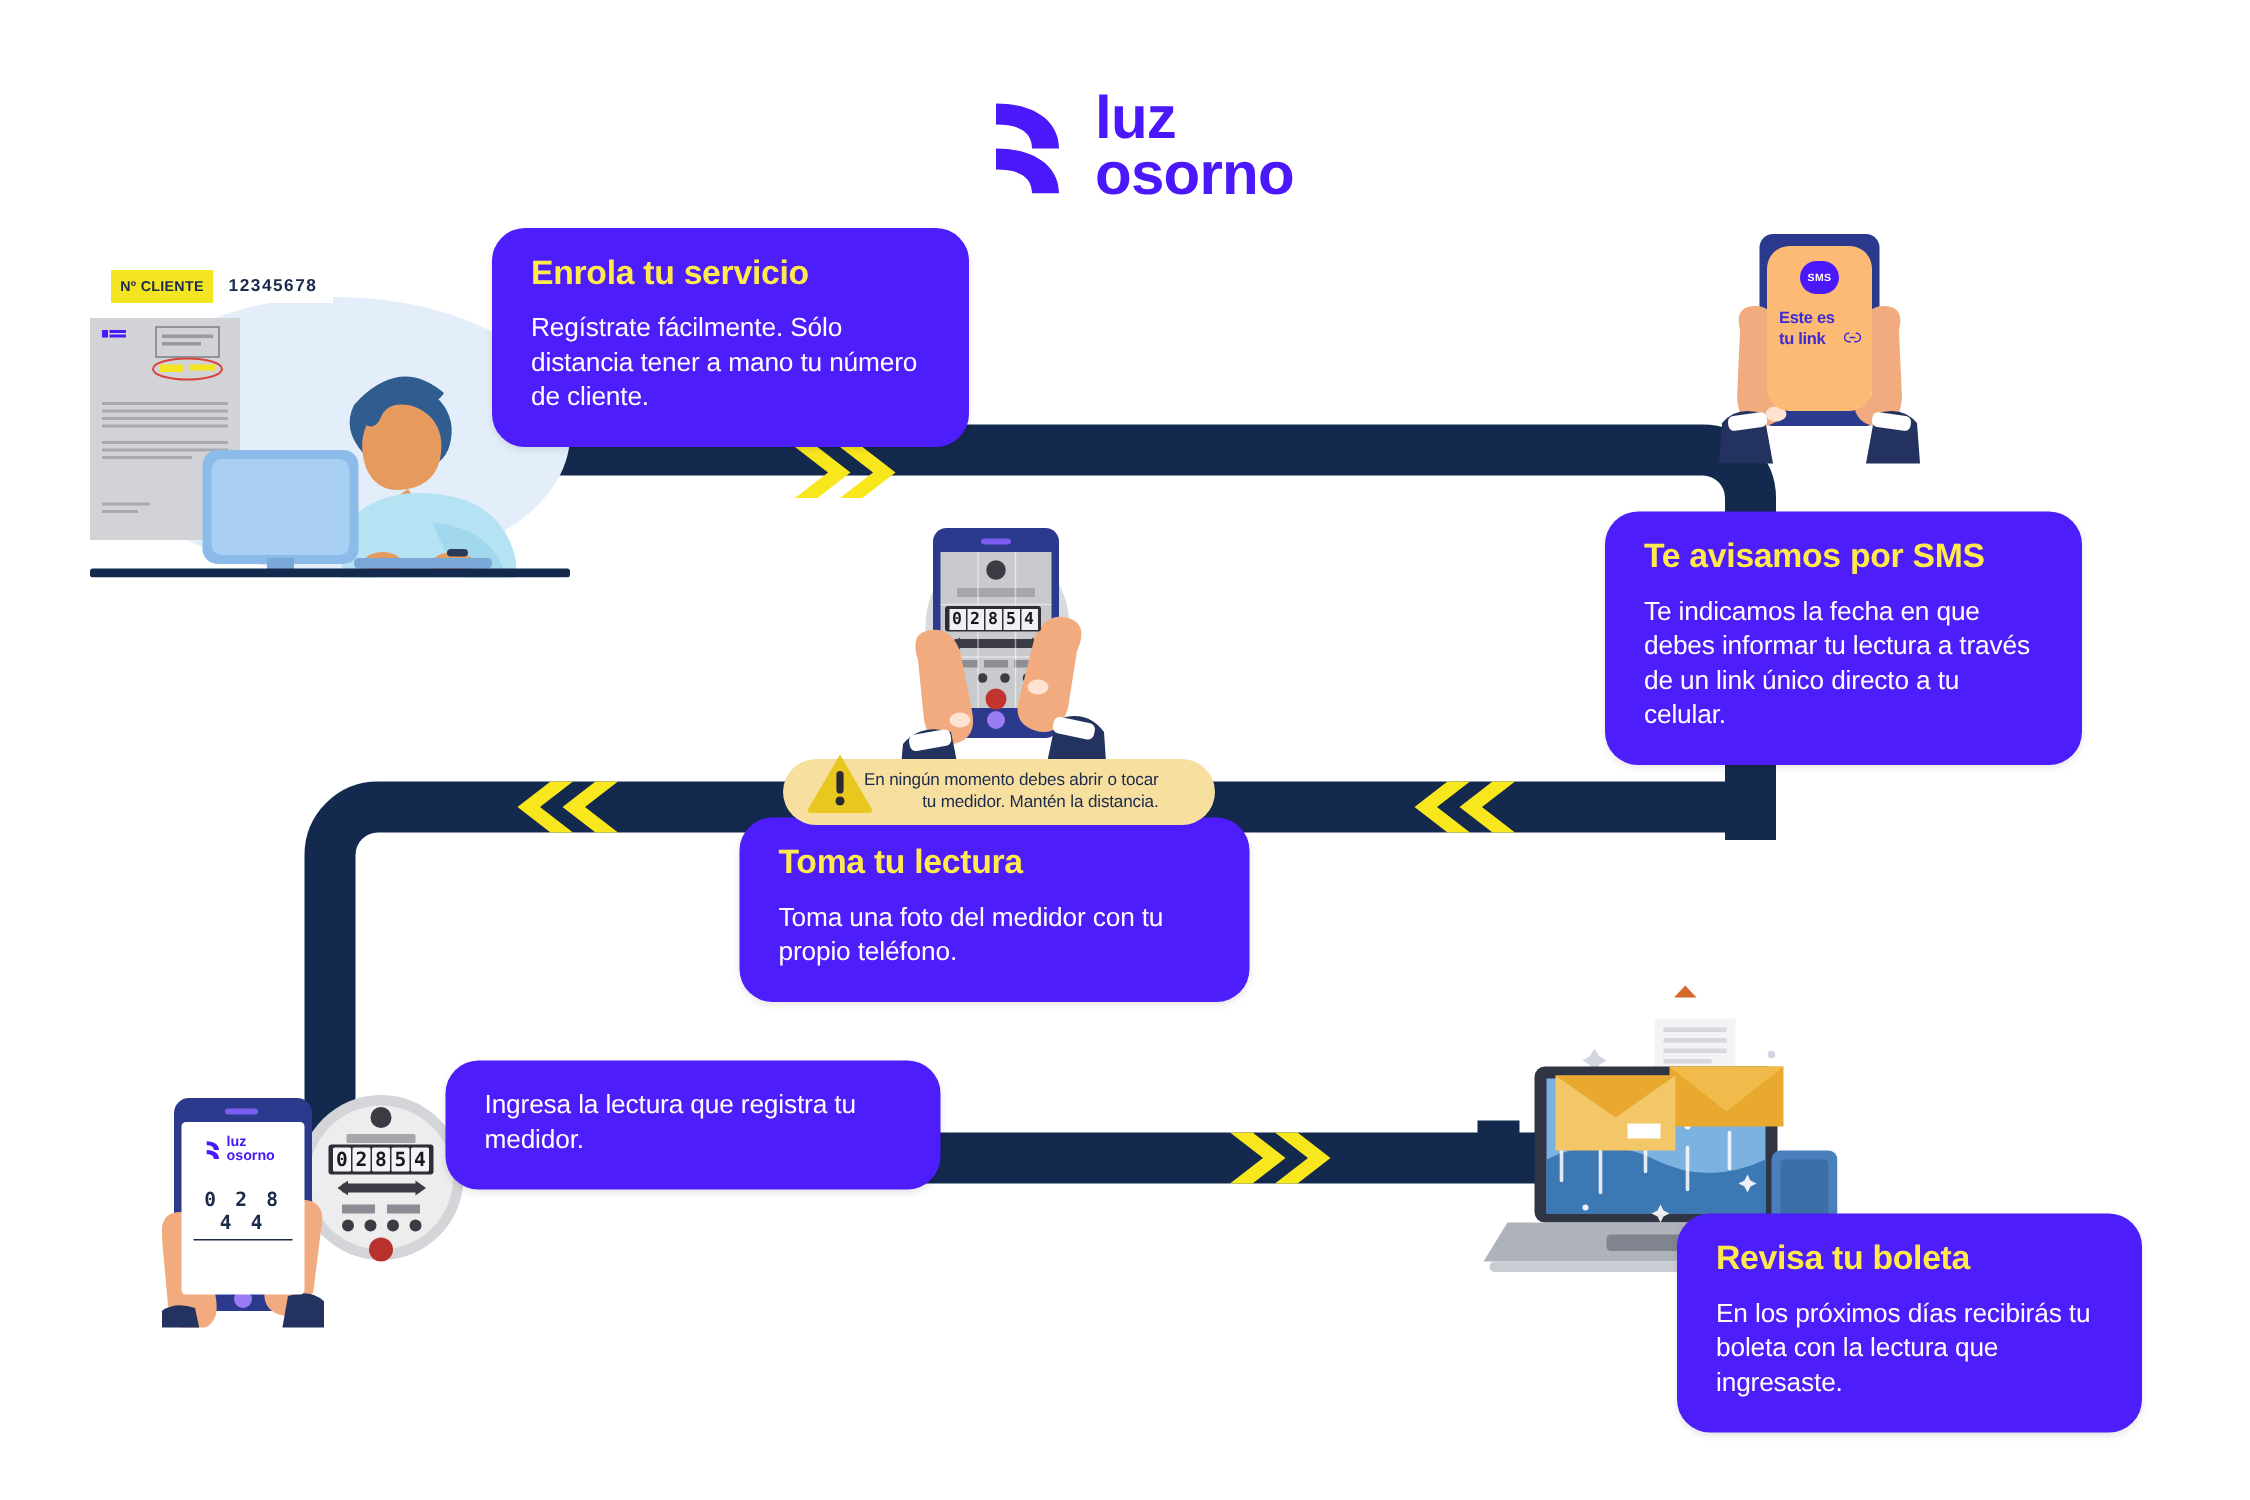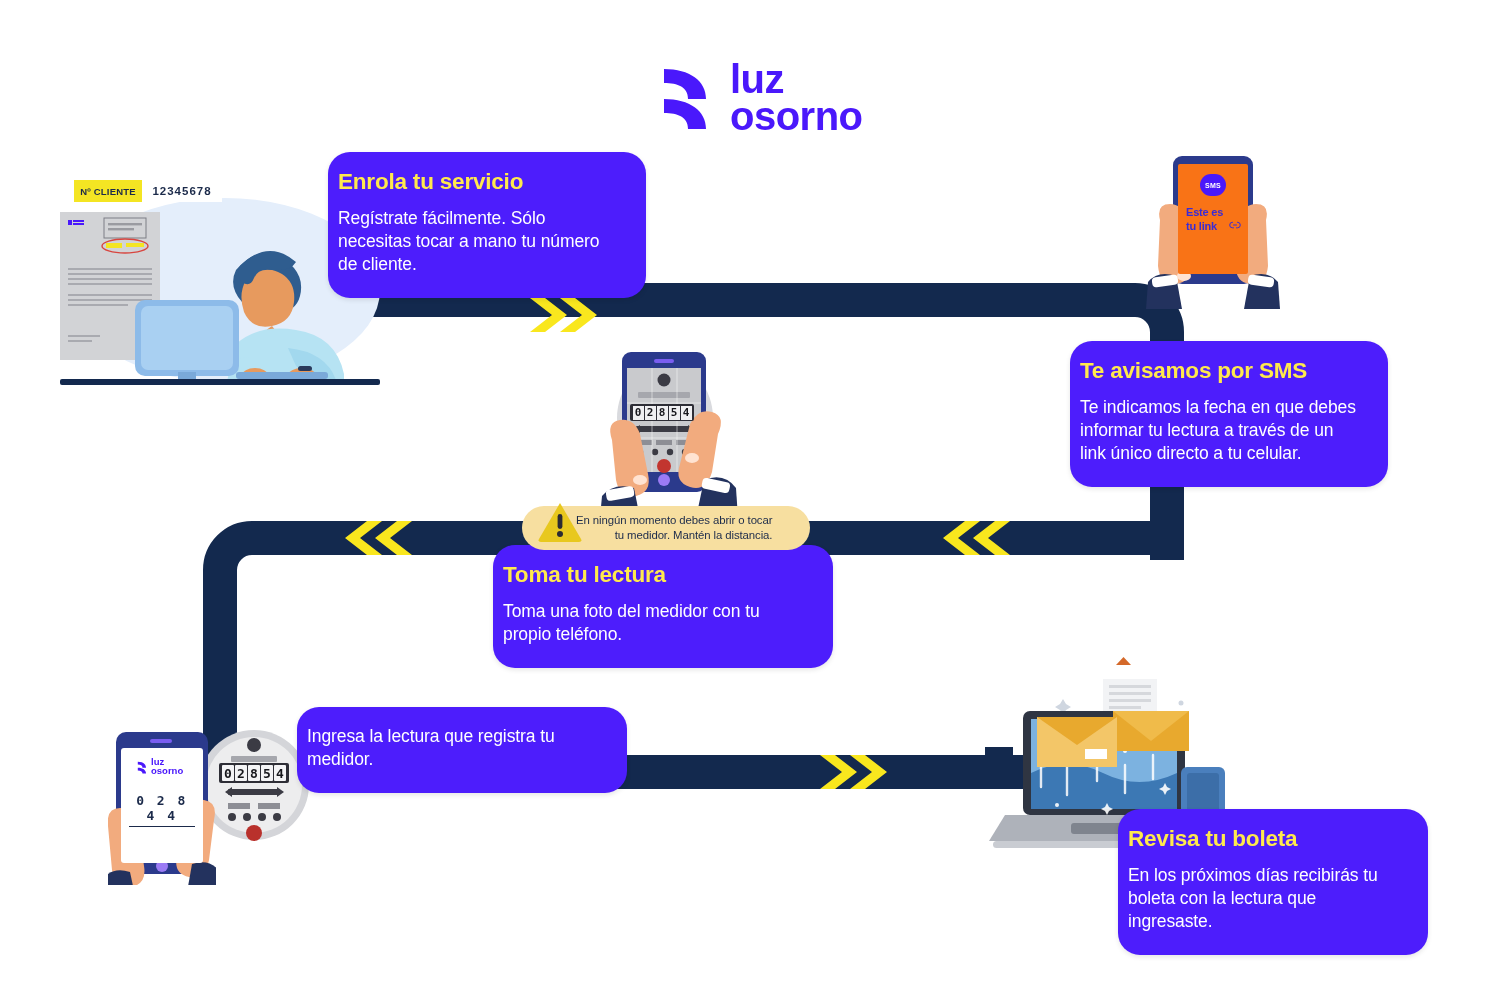--- a/index.html
+++ b/index.html
@@ -18,21 +18,21 @@
   #brand-logo{left:660px;top:58px;width:240px;height:80px;display:flex;align-items:center;gap:14px;}
   #brand-logo .mark{width:56px;height:62px;position:relative;flex:0 0 auto;}
   #brand-logo .wordmark{display:flex;flex-direction:column;line-height:0.92;}
   #brand-logo .wordmark span{
     color:#4a18fb;font-weight:700;font-size:40px;letter-spacing:-0.5px;
   }
 
   
   .callout{
     position:absolute;background:#4d1dfc;border-radius:22px;
-    padding:18px 26px 22px 10px;box-sizing:border-box;
+    padding:18px 26px 22px 26px;box-sizing:border-box;
     box-shadow:0 2px 5px rgba(0,0,0,0.10);
   }
   .callout .c-title{
     color:#ffe94d;font-weight:700;font-size:22.5px;letter-spacing:-0.2px;
     margin:0 0 12px 0;line-height:1.1;
   }
   .callout .c-body{
     color:#ffffff;font-size:17.5px;line-height:1.32;margin:0;letter-spacing:-0.1px;
   }
 
@@ -89,21 +89,21 @@
   #phone-entry .reading{
     position:absolute;left:8px;top:45px;width:66px;text-align:center;
     color:#1b2a4a;font-size:13px;font-weight:600;letter-spacing:2.5px;
     border-bottom:1.6px solid #1b2a4a;padding-bottom:3px;
     font-family:"DejaVu Sans Mono", monospace;
   }
 
   
   #phone-sms{left:1140px;top:150px;width:150px;height:165px;}
   #phone-sms .screen{
-    position:absolute;left:38px;top:14px;width:70px;height:110px;background:#f97316;border-radius:2px;
+    position:absolute;left:38px;top:14px;width:70px;height:110px;background:#fdba74;border-radius:15px;
   }
   #sms-bubble{
     position:absolute;left:22px;top:10px;width:26px;height:22px;
     background:#4a18fb;border-radius:11px;display:flex;align-items:center;justify-content:center;
   }
   #sms-bubble .t{color:#ffffff;font-size:7px;font-weight:700;letter-spacing:0.3px;}
   #phone-sms .smstext{
     position:absolute;left:8px;top:42px;width:58px;color:#3a2bd6;
     font-size:11px;font-weight:600;line-height:1.25;letter-spacing:-0.2px;
   }
@@ -436,21 +436,21 @@
 
       <rect x="196" y="112" width="44" height="52" rx="6" fill="#4a7fbd"></rect>
       <rect x="202" y="118" width="32" height="38" rx="3" fill="#3c6ea8"></rect>
 
       <rect x="-12" y="92" width="40" height="22" fill="#13294e"></rect>
     </svg>
   </div>
 
   <div class="callout" id="callout-enrola" style="left:328px;top:152px;width:318px;">
     <p class="c-title">Enrola tu servicio</p>
-    <p class="c-body">Regístrate fácilmente. Sólo necesitas tocar a mano tu número de cliente.</p>
+    <p class="c-body">Regístrate fácilmente. Sólo distancia tener a mano tu número de cliente.</p>
   </div>
 
   <div class="callout" id="callout-sms" style="left:1070px;top:341px;width:318px;">
     <p class="c-title">Te avisamos por SMS</p>
     <p class="c-body">Te indicamos la fecha en que debes informar tu lectura a través de un link único directo a tu celular.</p>
   </div>
 
   <div class="callout" id="callout-lectura" style="left:493px;top:545px;width:340px;">
     <p class="c-title">Toma tu lectura</p>
     <p class="c-body">Toma una foto del medidor con tu propio teléfono.</p>

